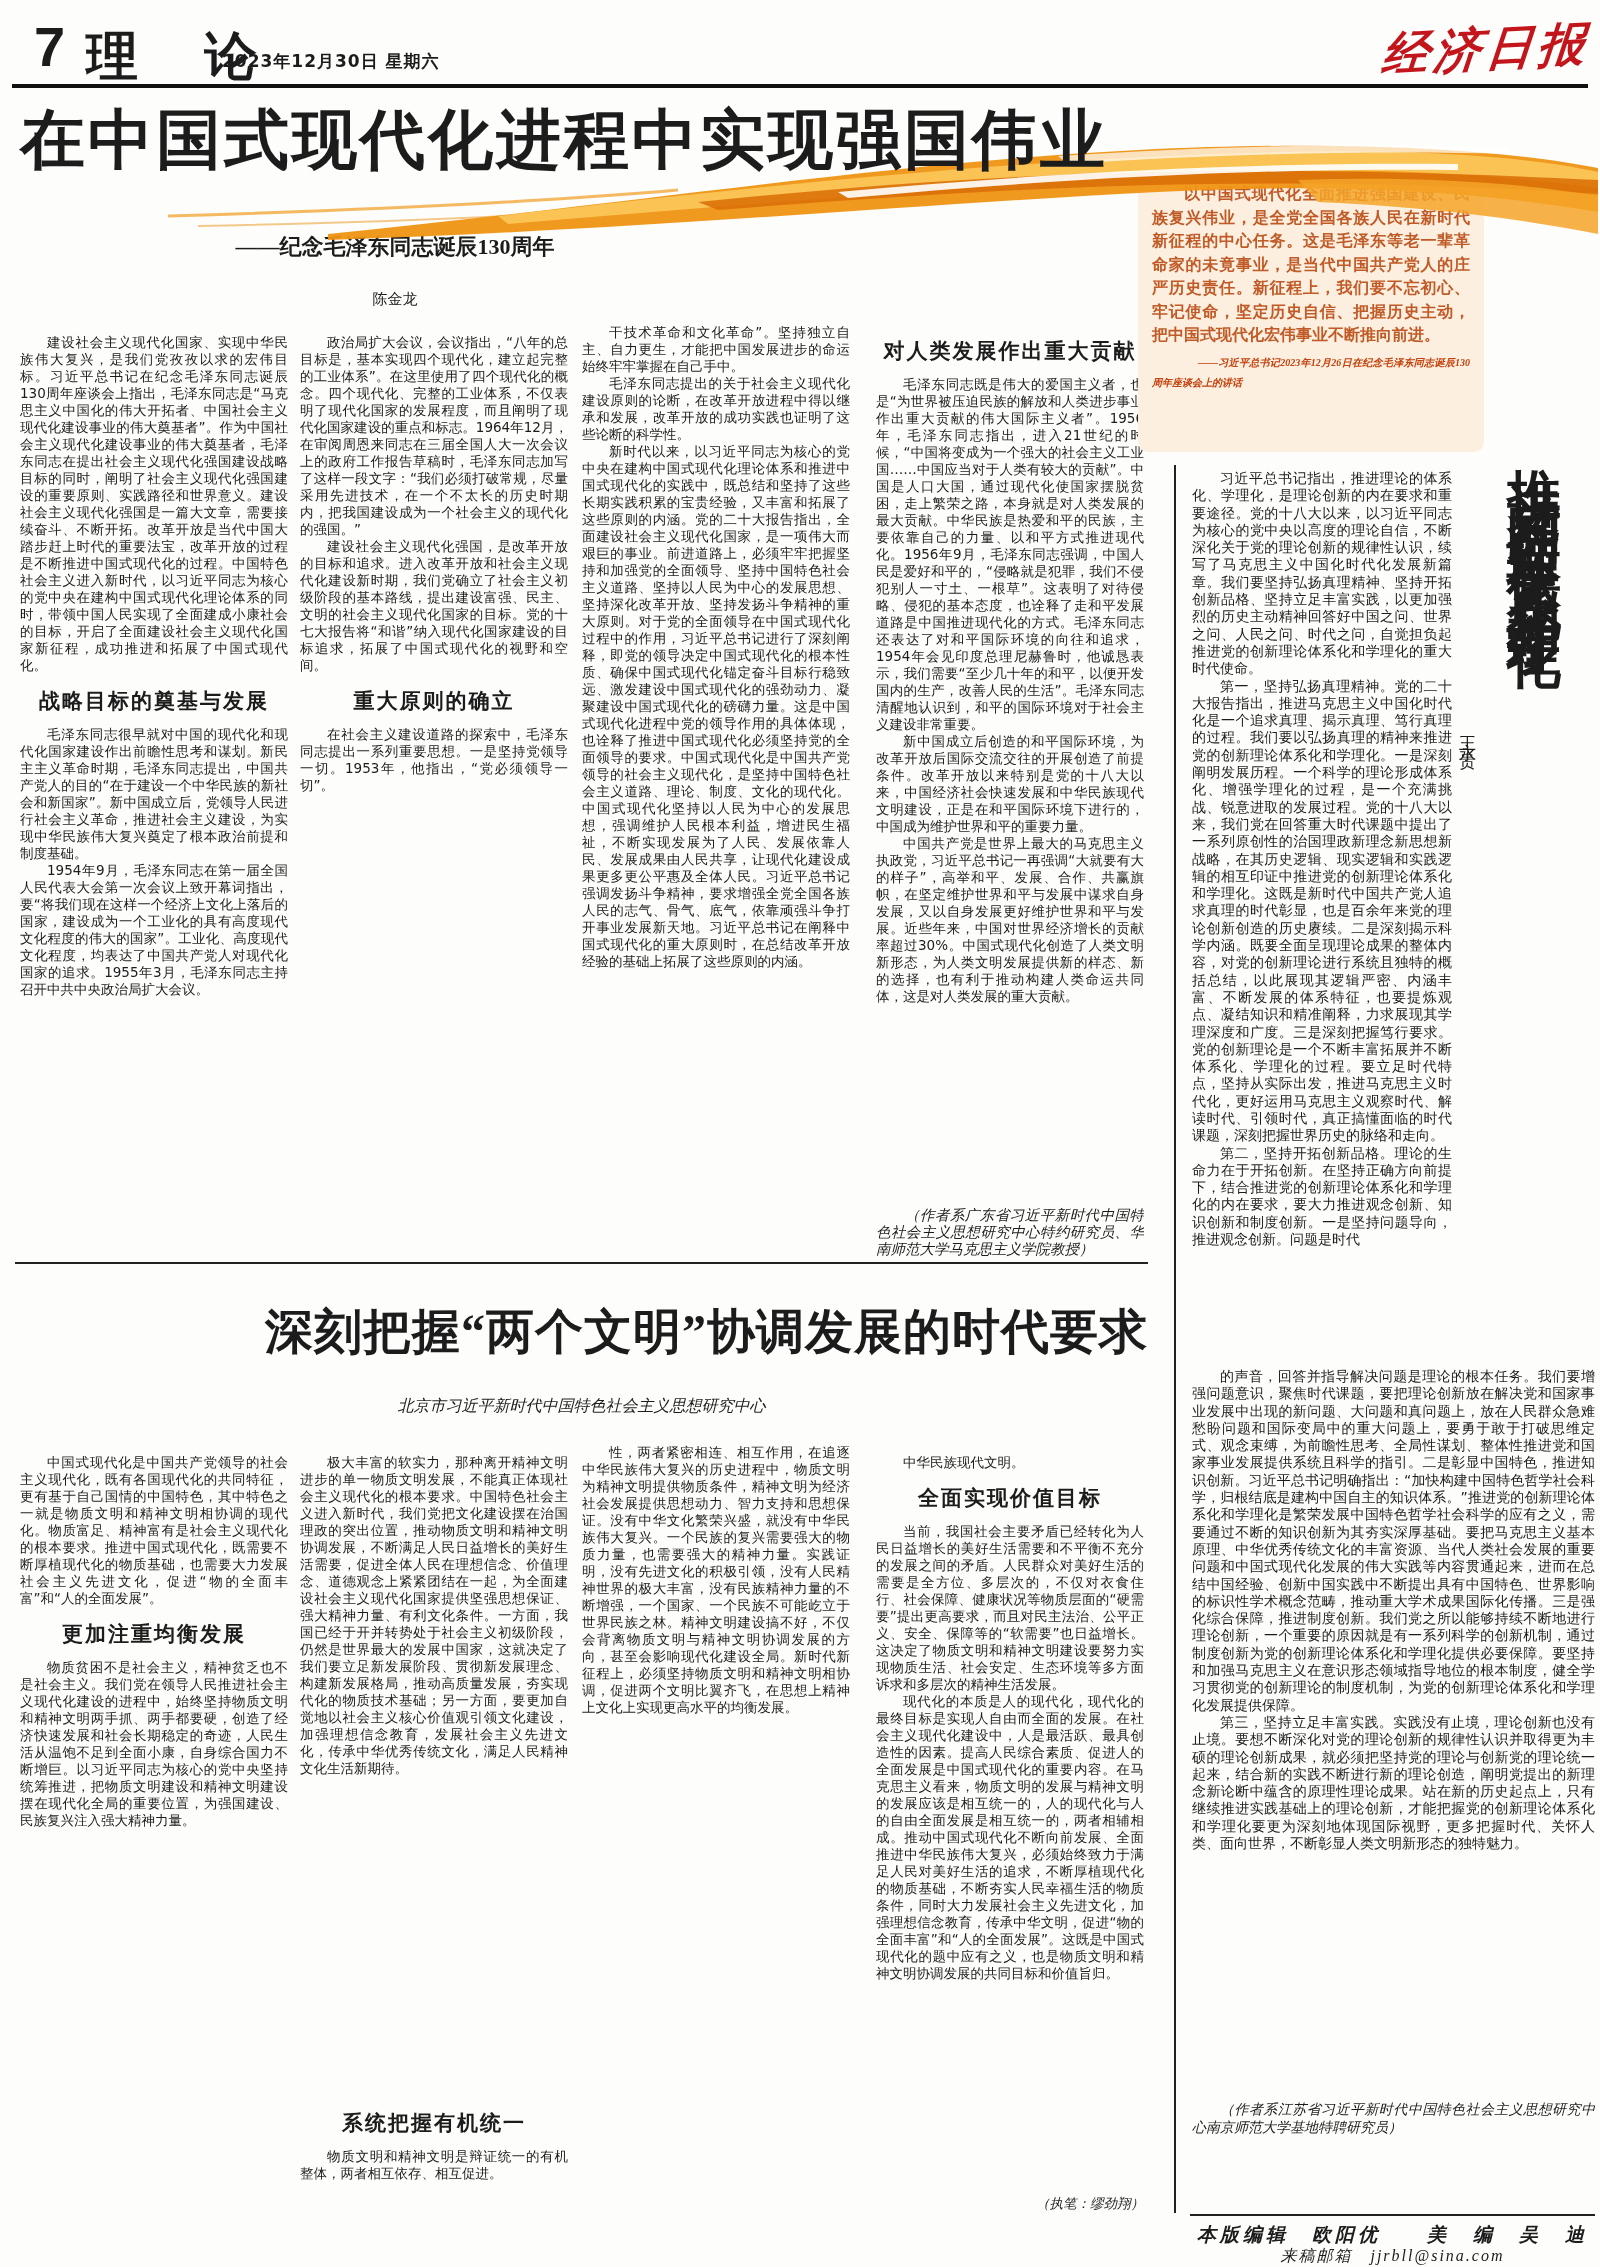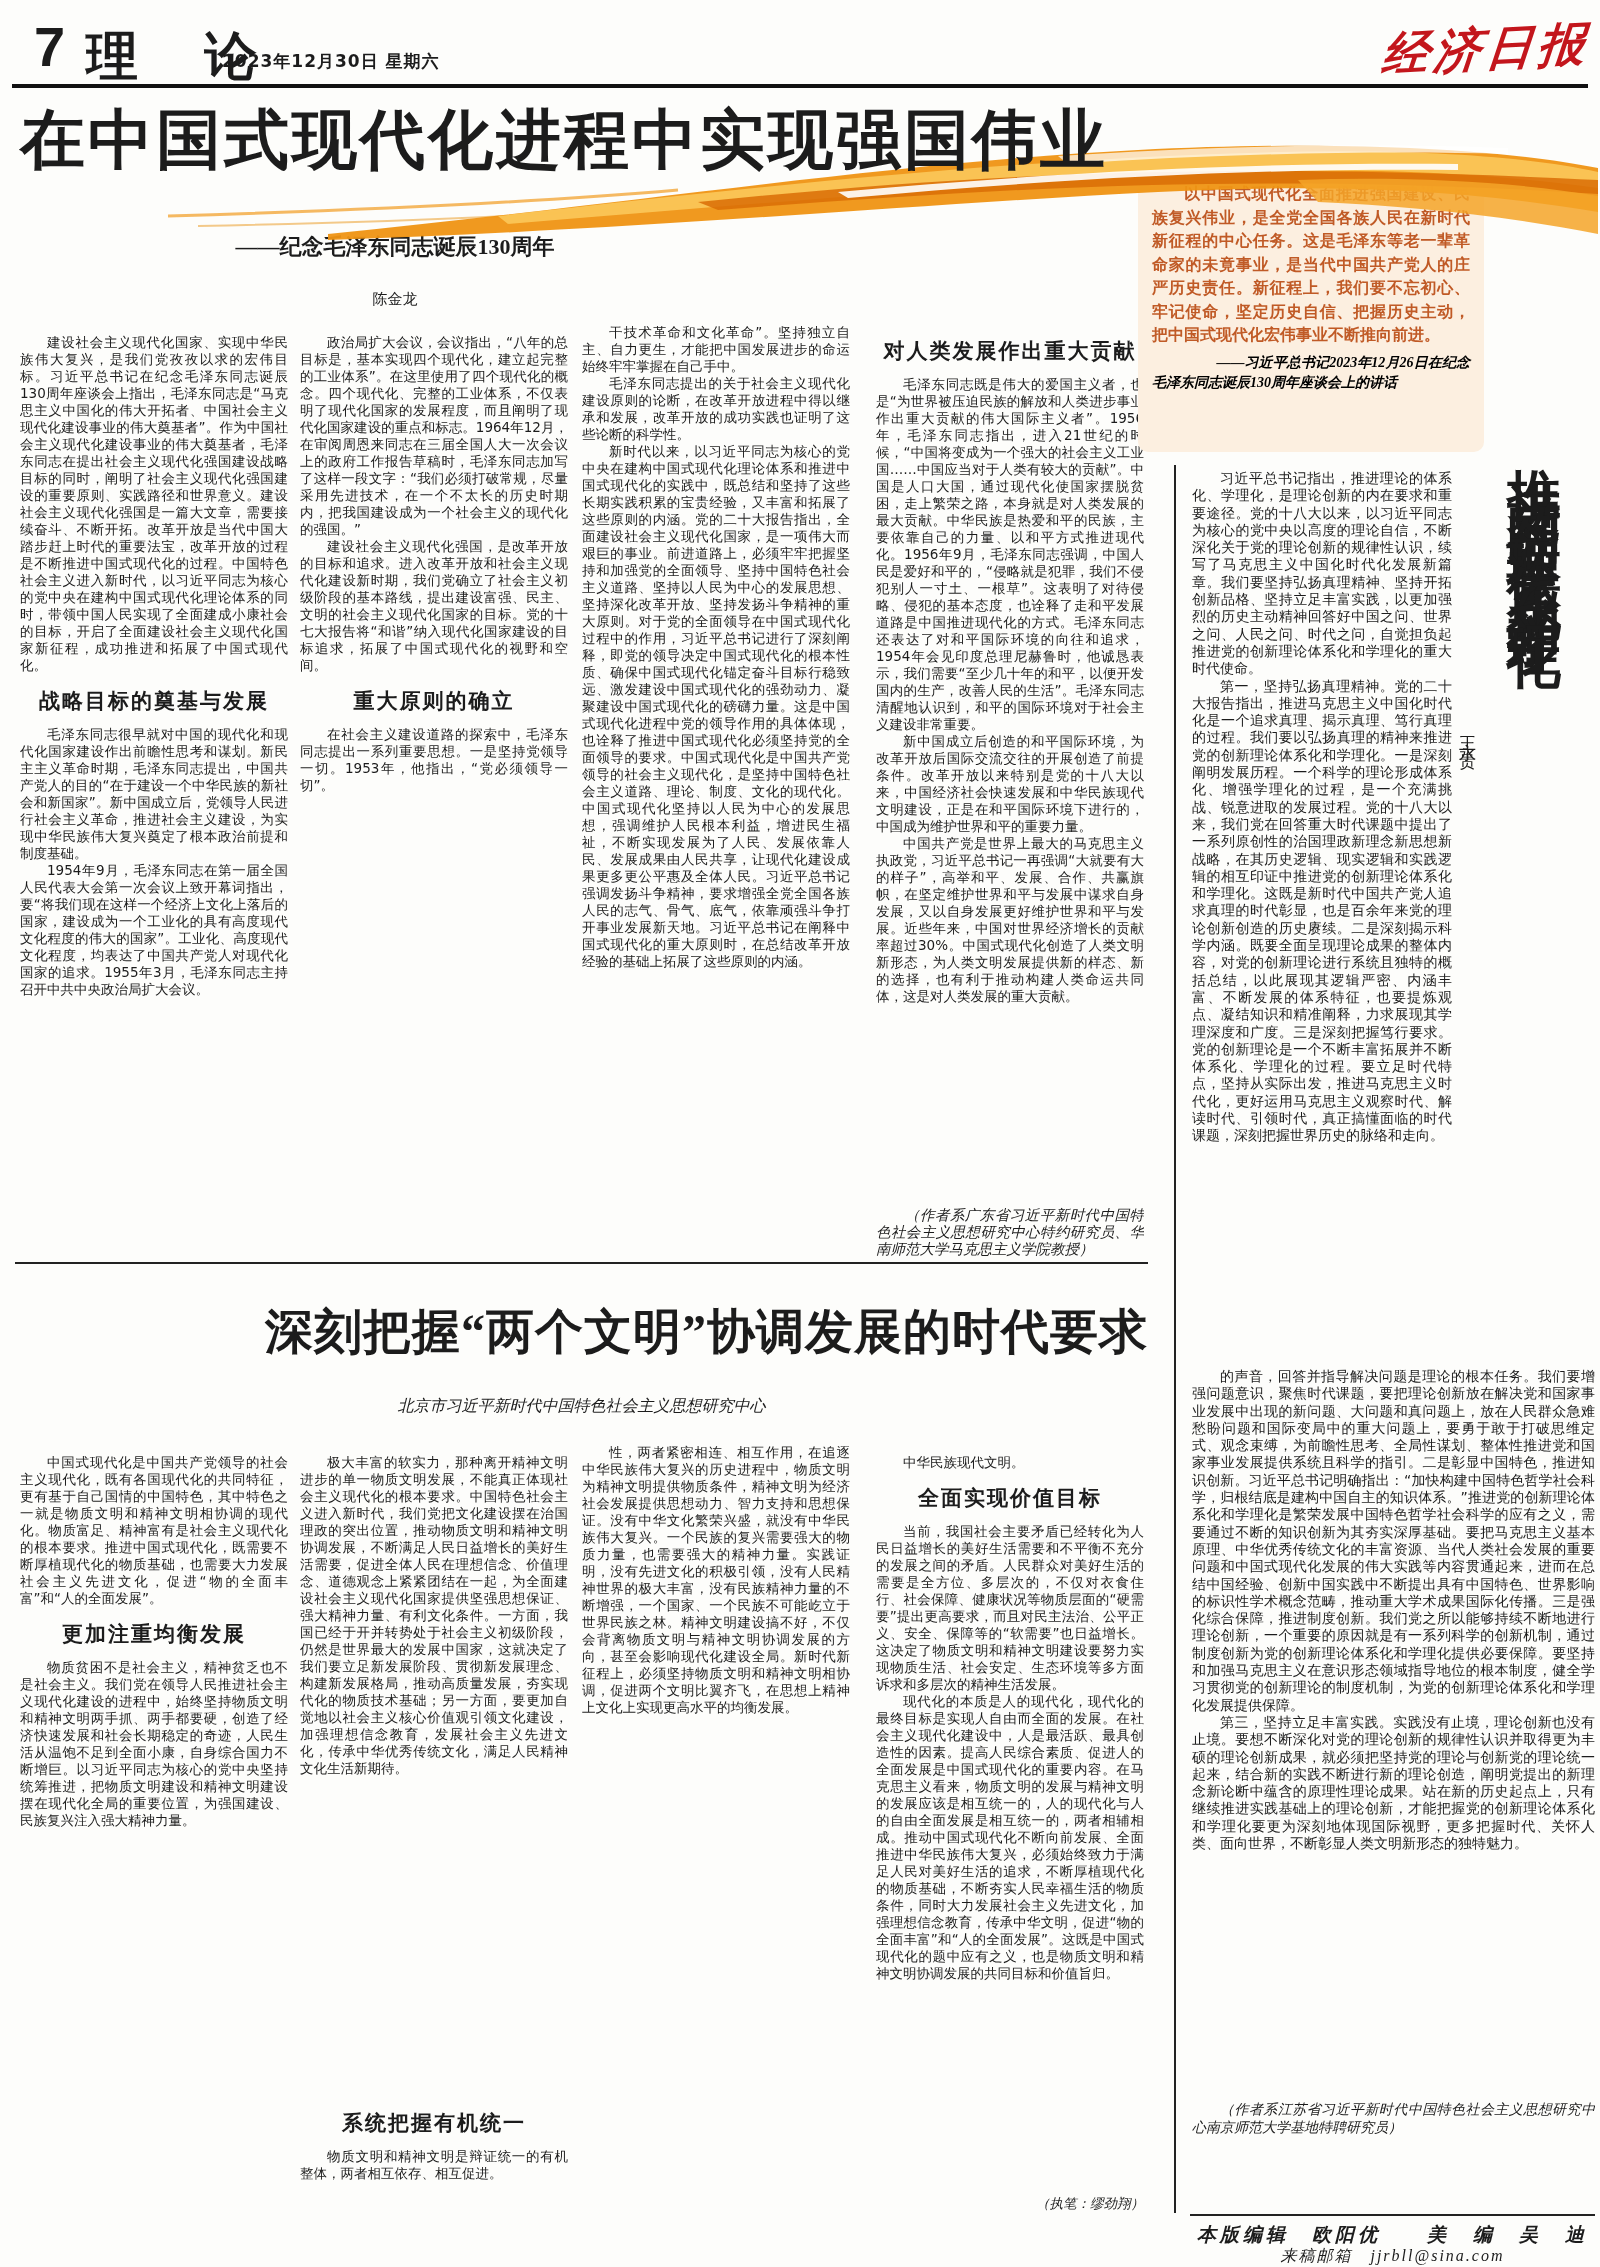--- a/index.html
+++ b/index.html
@@ -28,21 +28,21 @@
   .bsub{font-size:21px;font-weight:700;text-align:center;margin:13px 0 11px;letter-spacing:2px;
         font-family:"Liberation Sans",sans-serif;flex:0 0 auto;}
   .note p{font-family:"Liberation Serif",serif;font-style:italic;font-size:14.5px;line-height:17px;}
   .mc{top:324px;height:934px;width:268px;}
   .mrule{left:15px;top:1262px;width:1133px;height:2px;background:#222;}
   
   .qbox{left:1138px;top:168px;width:346px;height:284px;background:#fcefe0;border-radius:10px;
         padding:14px 14px 8px;box-sizing:border-box;z-index:1;}
   .qbox .qt p{margin:0;text-indent:2em;text-align:justify;font-size:16px;line-height:23.5px;
         color:#c05a26;font-weight:600;}
-  .qattr{margin-top:6px;font-size:14px;line-height:20px;color:#000000;text-indent:4.6em;
+  .qattr{margin-top:6px;font-size:10px;line-height:20px;color:#c2410c;text-indent:4.6em;
          text-align:justify;font-family:"Liberation Serif",serif;font-style:italic;font-weight:700;}
   .wave{left:78px;top:84px;z-index:3;pointer-events:none;}
   
   .vline{left:1174px;top:465px;width:2px;height:1748px;background:#222;}
   .rtitle{left:1498px;top:426px;height:960px;writing-mode:vertical-rl;font-size:54px;font-weight:900;
           letter-spacing:12px;font-family:"Liberation Sans",sans-serif;z-index:2;}
   .rauthor{left:1456px;top:722px;writing-mode:vertical-rl;font-size:17px;letter-spacing:8px;
            font-family:"Liberation Serif",serif;}
   .rcol{left:1192px;top:470px;width:260px;height:888px;}
   .rcol p,.rfull p{font-size:14px;line-height:17.3px;}
@@ -138,20 +138,21 @@
 <div class="abs mrule"></div>
 
 <div class="abs vline"></div>
 <div class="abs rtitle">推进党的创新理论体系化和学理化</div>
 <div class="abs rauthor">王永贵</div>
 
 <div class="abs col rcol">
   <div class="grow">
       <p>习近平总书记指出，推进理论的体系化、学理化，是理论创新的内在要求和重要途径。党的十八大以来，以习近平同志为核心的党中央以高度的理论自信，不断深化关于党的理论创新的规律性认识，续写了马克思主义中国化时代化发展新篇章。我们要坚持弘扬真理精神、坚持开拓创新品格、坚持立足丰富实践，以更加强烈的历史主动精神回答好中国之问、世界之问、人民之问、时代之问，自觉担负起推进党的创新理论体系化和学理化的重大时代使命。</p>
       <p>第一，坚持弘扬真理精神。党的二十大报告指出，推进马克思主义中国化时代化是一个追求真理、揭示真理、笃行真理的过程。我们要以弘扬真理的精神来推进党的创新理论体系化和学理化。一是深刻阐明发展历程。一个科学的理论形成体系化、增强学理化的过程，是一个充满挑战、锐意进取的发展过程。党的十八大以来，我们党在回答重大时代课题中提出了一系列原创性的治国理政新理念新思想新战略，在其历史逻辑、现实逻辑和实践逻辑的相互印证中推进党的创新理论体系化和学理化。这既是新时代中国共产党人追求真理的时代彰显，也是百余年来党的理论创新创造的历史赓续。二是深刻揭示科学内涵。既要全面呈现理论成果的整体内容，对党的创新理论进行系统且独特的概括总结，以此展现其逻辑严密、内涵丰富、不断发展的体系特征，也要提炼观点、凝结知识和精准阐释，力求展现其学理深度和广度。三是深刻把握笃行要求。党的创新理论是一个不断丰富拓展并不断体系化、学理化的过程。要立足时代特点，坚持从实际出发，推进马克思主义时代化，更好运用马克思主义观察时代、解读时代、引领时代，真正搞懂面临的时代课题，深刻把握世界历史的脉络和走向。</p>
+      <p>第二，坚持开拓创新品格。理论的生命力在于开拓创新。在坚持正确方向前提下，结合推进党的创新理论体系化和学理化的内在要求，要大力推进观念创新、知识创新和制度创新。一是坚持问题导向，推进观念创新。问题是时代</p>
     </div>
 </div>
 
 <div class="abs col rfull">
   <div class="grow">
       <p>的声音，回答并指导解决问题是理论的根本任务。我们要增强问题意识，聚焦时代课题，要把理论创新放在解决党和国家事业发展中出现的新问题、大问题和真问题上，放在人民群众急难愁盼问题和国际变局中的重大问题上，要勇于敢于打破思维定式、观念束缚，为前瞻性思考、全局性谋划、整体性推进党和国家事业发展提供系统且科学的指引。二是彰显中国特色，推进知识创新。习近平总书记明确指出：“加快构建中国特色哲学社会科学，归根结底是建构中国自主的知识体系。”推进党的创新理论体系化和学理化是繁荣发展中国特色哲学社会科学的应有之义，需要通过不断的知识创新为其夯实深厚基础。要把马克思主义基本原理、中华优秀传统文化的丰富资源、当代人类社会发展的重要问题和中国式现代化发展的伟大实践等内容贯通起来，进而在总结中国经验、创新中国实践中不断提出具有中国特色、世界影响的标识性学术概念范畴，推动重大学术成果国际化传播。三是强化综合保障，推进制度创新。我们党之所以能够持续不断地进行理论创新，一个重要的原因就是有一系列科学的创新机制，通过制度创新为党的创新理论体系化和学理化提供必要保障。要坚持和加强马克思主义在意识形态领域指导地位的根本制度，健全学习贯彻党的创新理论的制度机制，为党的创新理论体系化和学理化发展提供保障。</p>
       <p>第三，坚持立足丰富实践。实践没有止境，理论创新也没有止境。要想不断深化对党的理论创新的规律性认识并取得更为丰硕的理论创新成果，就必须把坚持党的理论与创新党的理论统一起来，结合新的实践不断进行新的理论创造，阐明党提出的新理念新论断中蕴含的原理性理论成果。站在新的历史起点上，只有继续推进实践基础上的理论创新，才能把握党的创新理论体系化和学理化要更为深刻地体现国际视野，更多把握时代、关怀人类、面向世界，不断彰显人类文明新形态的独特魅力。</p>
     </div>
   <div class="note">
       <p>（作者系江苏省习近平新时代中国特色社会主义思想研究中心南京师范大学基地特聘研究员）</p>

